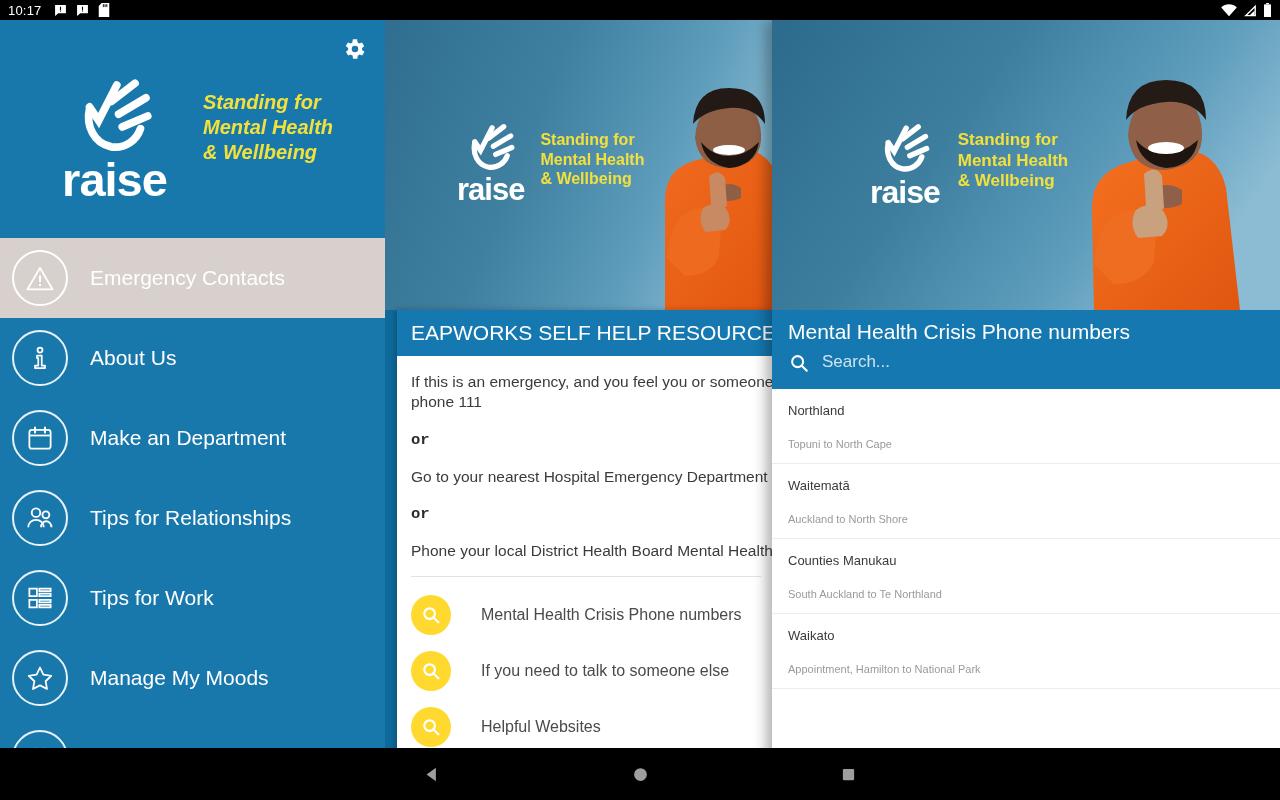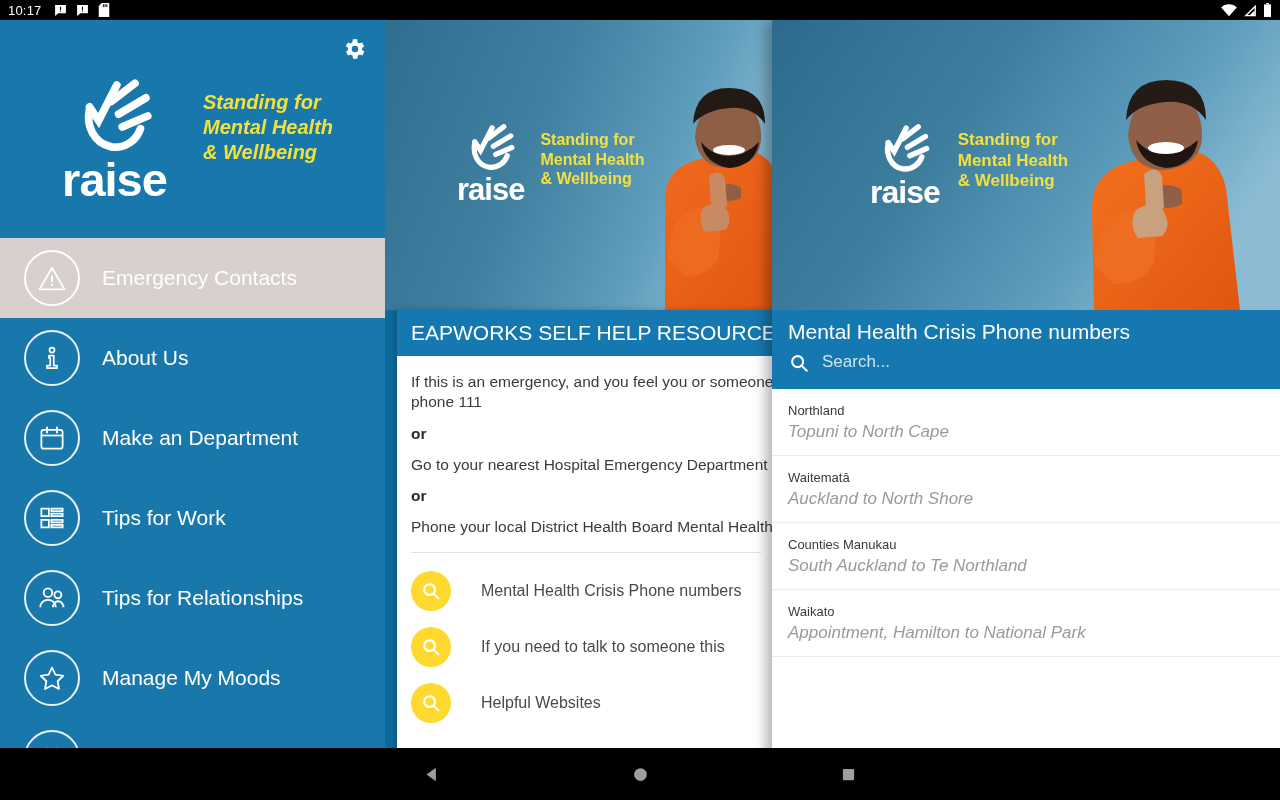--- a/index.html
+++ b/index.html
@@ -52,21 +52,21 @@
     color: #fff; font-size: 47px; font-weight: 700; letter-spacing: -1px;
     line-height: .95; margin-top: 2px;
   }
   .tagline {
     color: #f2e13c; font-size: 20px; font-weight: 700; font-style: italic;
     line-height: 1.25; margin-left: 16px; margin-top: 14px; white-space: pre-line;
   }
 
   .menu { position: absolute; top: 218px; left: 0; width: 385px; }
   .menu-item {
-    display: flex; align-items: center; height: 80px; padding-left: 24px;
+    display: flex; align-items: center; height: 80px; padding-left: 12px;
     color: #fff;
   }
   .menu-item.active { background: #d8d0cd; }
   .mi-icon {
     width: 56px; height: 56px; border: 2px solid rgba(255,255,255,.9);
     border-radius: 50%; display: flex; align-items: center; justify-content: center;
     flex: 0 0 56px;
   }
   .menu-item.active .mi-icon { border-color: #fff; }
   .mi-label { font-size: 21px; margin-left: 22px; white-space: nowrap; }
@@ -81,21 +81,21 @@
   .p2-card {
     position: absolute; top: 290px; left: 12px; width: 378px; bottom: 0;
     background: #fff; box-shadow: -2px 0 6px rgba(0,0,0,.22);
   }
   .p2-head {
     background: #1578b0; color: #fff; height: 46px; display: flex;
     align-items: center; padding-left: 14px; font-size: 21px; white-space: nowrap;
   }
   .p2-body { padding: 16px 14px 0 14px; }
   .p2-para { font-size: 15.5px; color: #3b3b3b; line-height: 1.32; white-space: nowrap; }
-  .p2-or { font-size: 15.5px; color: #2b2b2b; font-weight: 700; margin: 12px 0; }
+  .p2-or { font-size: 15.5px; color: #2b2b2b; font-weight: 700; margin: 18px 0; font-family: Liberation Mono, monospace; }
   .p2-rule { height: 1px; background: #e2e2e2; margin: 14px 0 0 0; }
   .p2-list { padding-top: 10px; }
   .p2-row { display: flex; align-items: center; height: 56px; padding-left: 14px; }
   .p2-dot {
     width: 40px; height: 40px; border-radius: 50%; background: #ffd92e;
     display: flex; align-items: center; justify-content: center; flex: 0 0 40px;
   }
   .p2-rowtext { font-size: 16px; color: #4a4a4a; margin-left: 30px; white-space: nowrap; }
 
   
@@ -104,21 +104,21 @@
     overflow: hidden; box-shadow: -6px 0 12px rgba(0,0,0,.30); background:#fff;
   }
   .p3-hero { position: relative; width: 508px; height: 290px; overflow: hidden; }
   .p3-head { background: #1578b0; height: 79px; padding: 10px 0 0 16px; }
   .p3-title { color: #fff; font-size: 21px; }
   .p3-search { display: flex; margin-top: 8px; }
   .p3-searchtext { color: #cfe4f1; font-size: 17px; margin-left: 12px; }
   .p3-list { background: #fff; }
   .p3-item { padding: 14px 16px 13px 16px; border-bottom: 1px solid #ececec; }
   .p3-name { font-size: 13px; color: #3a3a3a; }
-  .p3-sub { font-size: 17px; color: #9a9a9a; margin-top: 4px; font-style: italic; }
+  .p3-sub { font-size: 11px; color: #9a9a9a; margin-top: 20px; }
 
   
   .hero-art { position: absolute; inset: 0; }
   .hero-brand {
     position: absolute; display: flex; align-items: flex-start;
   }
   .hero-logo-wrap { display: flex; flex-direction: column; align-items: center; }
   .hero-word { color: #fff; font-weight: 700; letter-spacing: -1px; line-height: .95; }
   .hero-tag { color: #f2e13c; font-weight: 700; line-height: 1.22; white-space: pre-line; }
 
@@ -230,42 +230,42 @@
                 <rect x="3.5" y="5.5" width="17" height="15" rx="2" fill="none" stroke="#fff" stroke-width="1.4"></rect>
                 <path stroke="#fff" stroke-width="1.4" d="M3.5 10h17"></path>
                 <path stroke="#fff" stroke-width="1.6" stroke-linecap="round" d="M8 3.5v4M16 3.5v4"></path>
               </svg>
           </span>
           <span class="mi-label">Make an Department</span>
         </div>
 
         <div class="menu-item">
           <span class="mi-icon">
+            <svg width="32" height="32" viewBox="0 0 24 24" fill="none" stroke="#fff" stroke-width="1.4">
+              <circle cx="9" cy="8" r="3.2"></circle>
+                <path d="M3.2 19c0-3.4 2.6-5.6 5.8-5.6s5.8 2.2 5.8 5.6"></path>
+              <circle cx="16.4" cy="9.6" r="2.6"></circle>
+                <path d="M12.8 19c0-2.8 1.9-4.6 3.8-4.6 2 0 4 1.8 4 4.6"></path>
+            </svg>
+          </span>
+          <span class="mi-label">Tips for Relationships</span>
+        </div>
+
+        <div class="menu-item">
+          <span class="mi-icon">
             <svg width="30" height="30" viewBox="0 0 24 24" fill="none" stroke="#fff" stroke-width="1.4">
               <rect x="3.5" y="4.5" width="6" height="6"></rect>
                 <rect x="11.5" y="4.5" width="9" height="2"></rect>
                 <rect x="11.5" y="8.5" width="9" height="2"></rect>
               <rect x="3.5" y="13.5" width="6" height="6"></rect>
                 <rect x="11.5" y="13.5" width="9" height="2"></rect>
                 <rect x="11.5" y="17.5" width="9" height="2"></rect>
             </svg>
           </span>
           <span class="mi-label">Tips for Work</span>
-        </div>
-
-        <div class="menu-item">
-          <span class="mi-icon">
-            <svg width="32" height="32" viewBox="0 0 24 24" fill="none" stroke="#fff" stroke-width="1.4">
-              <circle cx="9" cy="8" r="3.2"></circle>
-                <path d="M3.2 19c0-3.4 2.6-5.6 5.8-5.6s5.8 2.2 5.8 5.6"></path>
-              <circle cx="16.4" cy="9.6" r="2.6"></circle>
-                <path d="M12.8 19c0-2.8 1.9-4.6 3.8-4.6 2 0 4 1.8 4 4.6"></path>
-            </svg>
-          </span>
-          <span class="mi-label">Tips for Relationships</span>
         </div>
 
         <div class="menu-item">
           <span class="mi-icon">
             <svg width="30" height="30" viewBox="0 0 24 24">
                 <path fill="none" stroke="#fff" stroke-width="1.4" stroke-linejoin="round" d="M12 3.6 14.7 9.3 21 10.2l-4.5 4.4 1.1 6.2L12 17.9 6.4 20.8l1.1-6.2L3 10.2l6.3-.9z"></path>
               </svg>
           </span>
           <span class="mi-label">Manage My Moods</span>
         </div>
@@ -351,21 +351,21 @@
             </span>
             <span class="p2-rowtext">Mental Health Crisis Phone numbers</span>
           </div>
           <div class="p2-row">
             <span class="p2-dot">
               <svg width="22" height="22" viewBox="0 0 24 24" fill="none" stroke="#fff" stroke-width="2.4" stroke-linecap="round">
                   <circle cx="10.5" cy="10.5" r="5.8"></circle>
                   <path d="M15 15l5 5"></path>
                 </svg>
             </span>
-            <span class="p2-rowtext">If you need to talk to someone this</span>
+            <span class="p2-rowtext">If you need to talk to someone else</span>
           </div>
           <div class="p2-row">
             <span class="p2-dot">
               <svg width="22" height="22" viewBox="0 0 24 24" fill="none" stroke="#fff" stroke-width="2.4" stroke-linecap="round">
                   <circle cx="10.5" cy="10.5" r="5.8"></circle>
                   <path d="M15 15l5 5"></path>
                 </svg>
             </span>
             <span class="p2-rowtext">Helpful Websites</span>
           </div>

